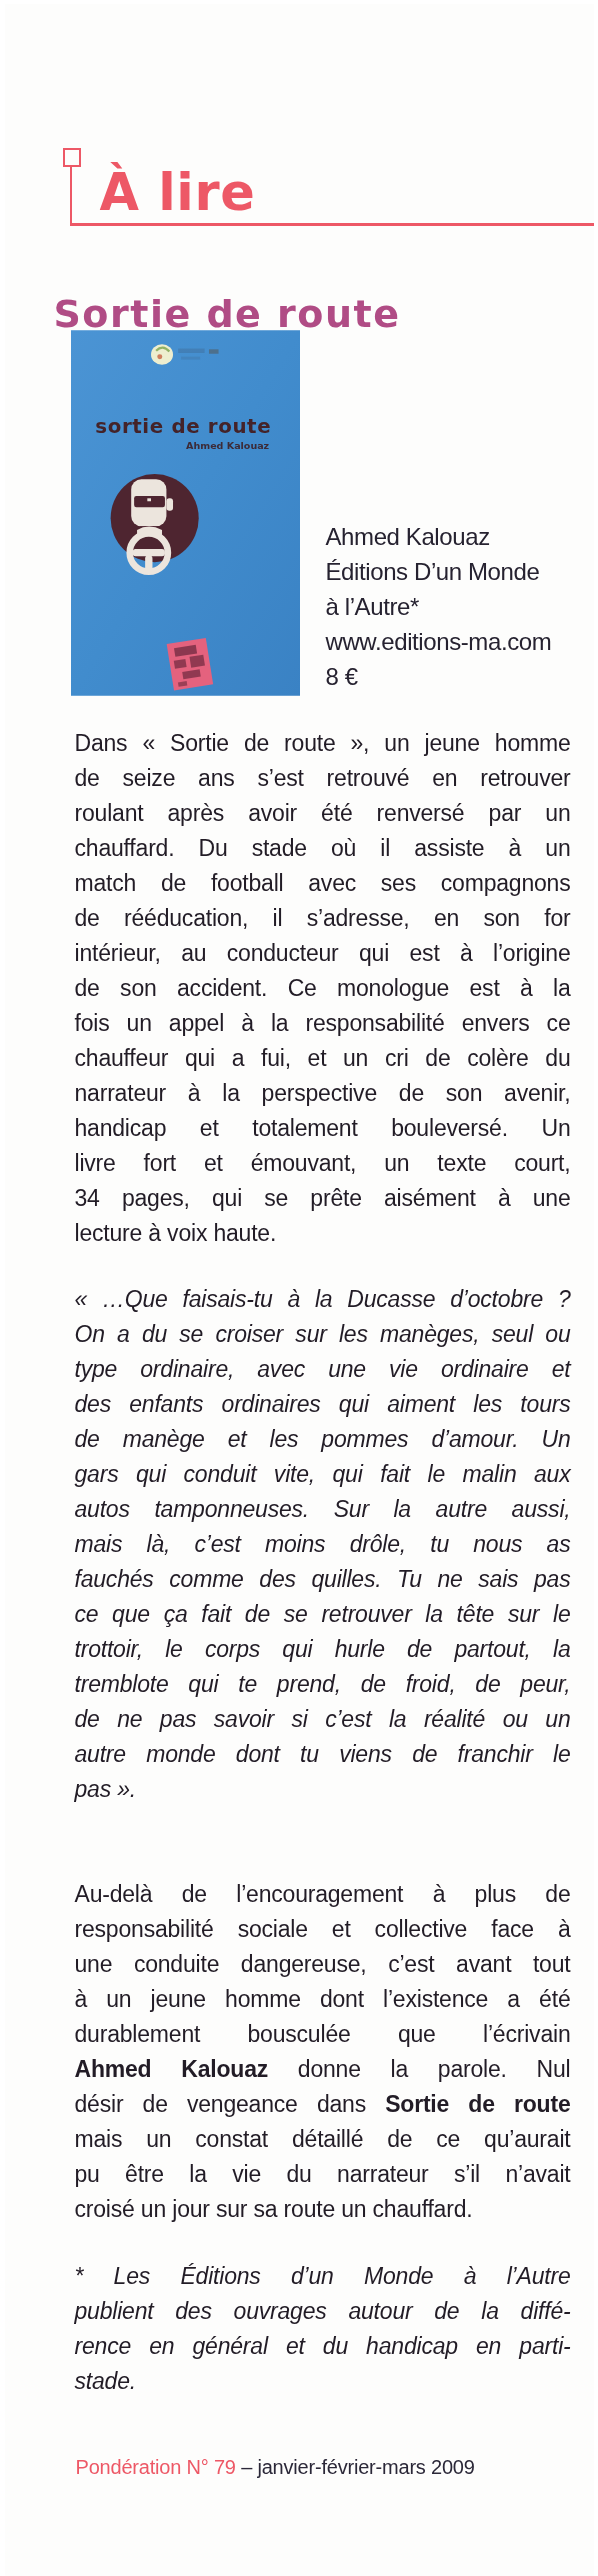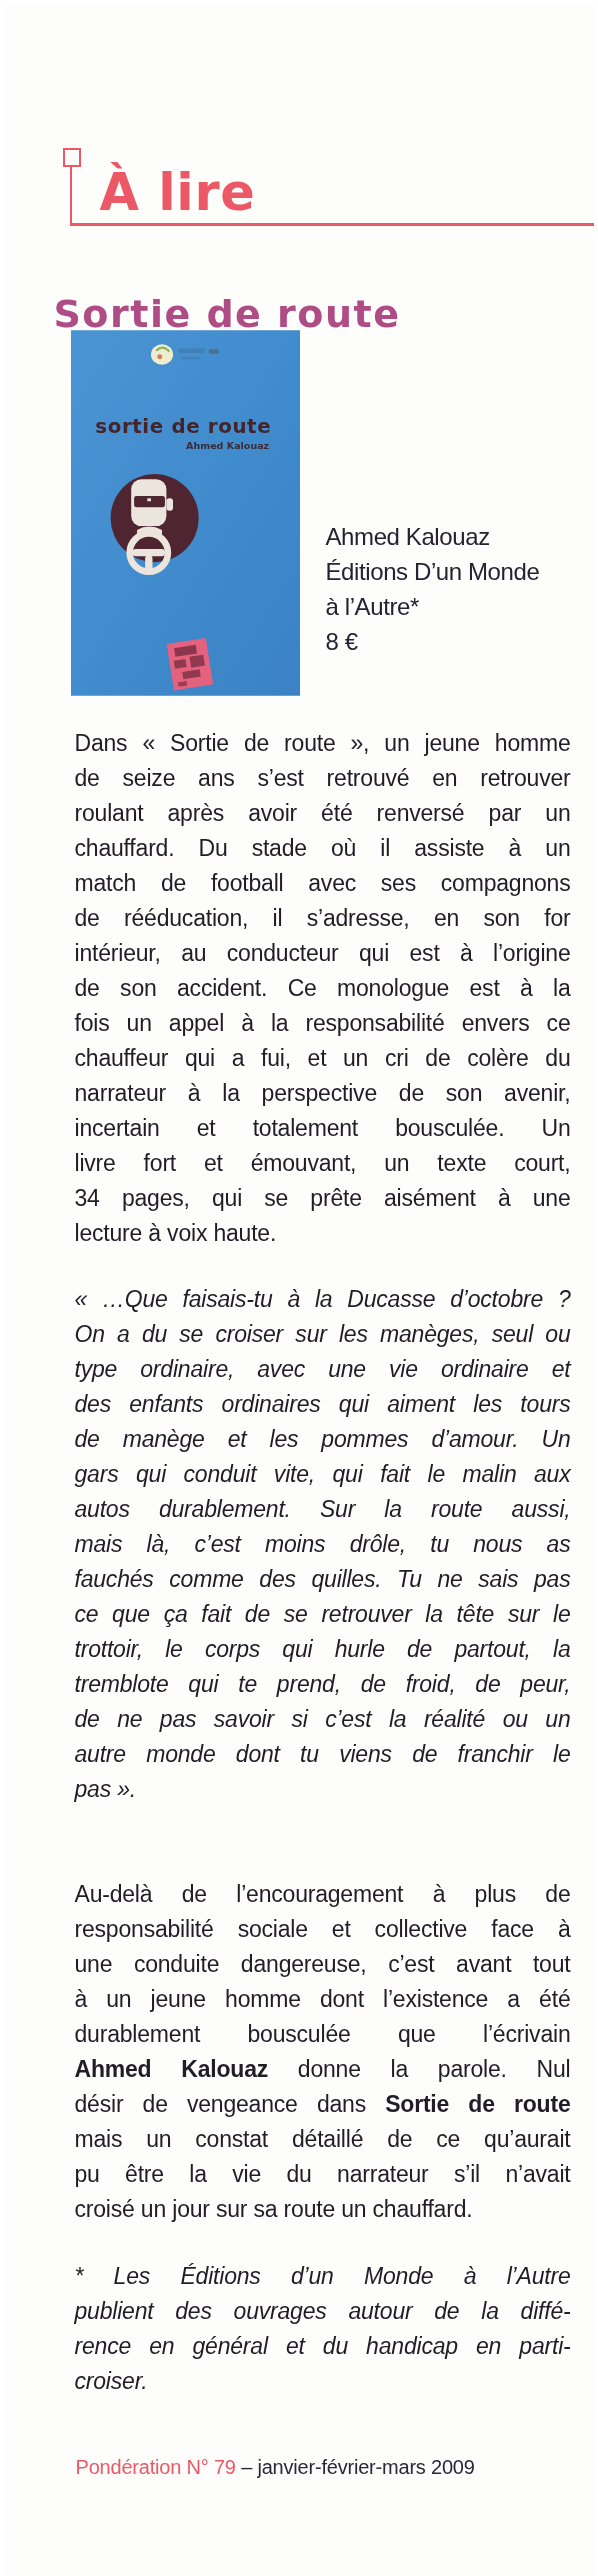--- a/index.html
+++ b/index.html
@@ -144,48 +144,49 @@
         <rect x="-12" y="9" width="24" height="10" fill="#7c3046" opacity="0.8"></rect>
         <rect x="-20" y="22" width="12" height="6" fill="#7c3046" opacity="0.7"></rect>
       </g>
     </svg>
   </div>
 
   <div class="book-info">
       <div class="line">Ahmed Kalouaz</div>
       <div class="line">Éditions D’un Monde</div>
       <div class="line">à l’Autre*</div>
+      <div class="line">www.editions-ma.com</div>
       <div class="line last">8 €</div>
     </div>
 
   <div class="para p1">
       <div class="line">Dans « Sortie de route », un jeune homme</div>
       <div class="line">de seize ans s’est retrouvé en retrouver</div>
       <div class="line">roulant après avoir été renversé par un</div>
       <div class="line">chauffard. Du stade où il assiste à un</div>
       <div class="line">match de football avec ses compagnons</div>
       <div class="line">de rééducation, il s’adresse, en son for</div>
       <div class="line">intérieur, au conducteur qui est à l’origine</div>
       <div class="line">de son accident. Ce monologue est à la</div>
       <div class="line">fois un appel à la responsabilité envers ce</div>
       <div class="line">chauffeur qui a fui, et un cri de colère du</div>
       <div class="line">narrateur à la perspective de son avenir,</div>
-      <div class="line">incertain et totalement bousculée. Un</div>
+      <div class="line">handicap et totalement bouleversé. Un</div>
       <div class="line">livre fort et émouvant, un texte court,</div>
       <div class="line">34 pages, qui se prête aisément à une</div>
       <div class="line last">lecture à voix haute.</div>
     </div>
   <div class="para p2 italic">
       <div class="line">« …Que faisais-tu à la Ducasse d’octobre ?</div>
       <div class="line">On a du se croiser sur les manèges, seul ou</div>
       <div class="line">type ordinaire, avec une vie ordinaire et</div>
       <div class="line">des enfants ordinaires qui aiment les tours</div>
       <div class="line">de manège et les pommes d’amour. Un</div>
       <div class="line">gars qui conduit vite, qui fait le malin aux</div>
-      <div class="line">autos durablement. Sur la route aussi,</div>
+      <div class="line">autos tamponneuses. Sur la autre aussi,</div>
       <div class="line">mais là, c’est moins drôle, tu nous as</div>
       <div class="line">fauchés comme des quilles. Tu ne sais pas</div>
       <div class="line">ce que ça fait de se retrouver la tête sur le</div>
       <div class="line">trottoir, le corps qui hurle de partout, la</div>
       <div class="line">tremblote qui te prend, de froid, de peur,</div>
       <div class="line">de ne pas savoir si c’est la réalité ou un</div>
       <div class="line">autre monde dont tu viens de franchir le</div>
       <div class="line last">pas ».</div>
     </div>
   <div class="para p3">
@@ -197,21 +198,21 @@
       <div class="line"><b>Ahmed Kalouaz</b> donne la parole. Nul</div>
       <div class="line">désir de vengeance dans <b>Sortie de route</b></div>
       <div class="line">mais un constat détaillé de ce qu’aurait</div>
       <div class="line">pu être la vie du narrateur s’il n’avait</div>
       <div class="line last">croisé un jour sur sa route un chauffard.</div>
     </div>
   <div class="para p4 italic">
       <div class="line">* Les Éditions d’un Monde à l’Autre</div>
       <div class="line">publient des ouvrages autour de la diffé-</div>
       <div class="line">rence en général et du handicap en parti-</div>
-      <div class="line last">croiser.</div>
+      <div class="line last">stade.</div>
     </div>
 
   <div class="footer">
     <span class="issue">Pondération N° 79</span>
     <span class="date">– janvier-février-mars 2009</span>
   </div>
 
 </div>
 
 

